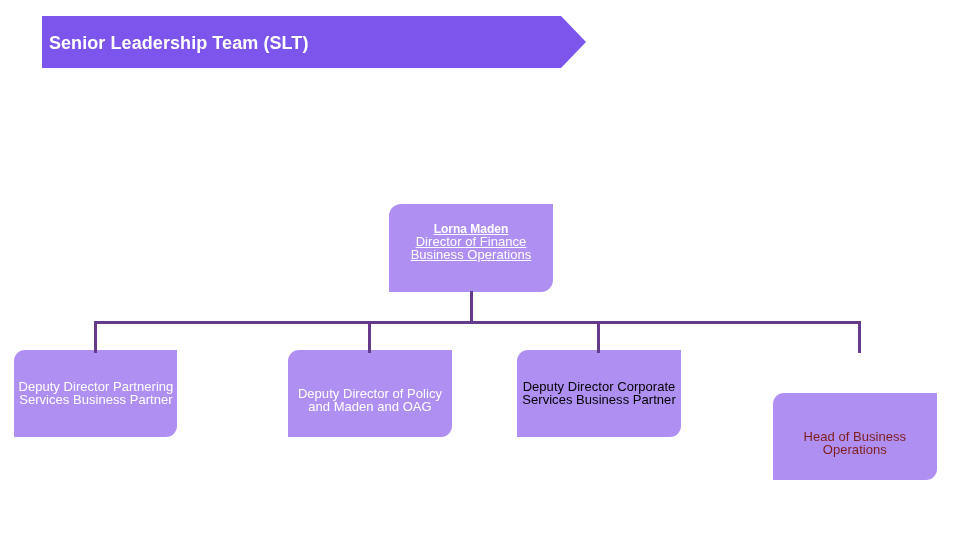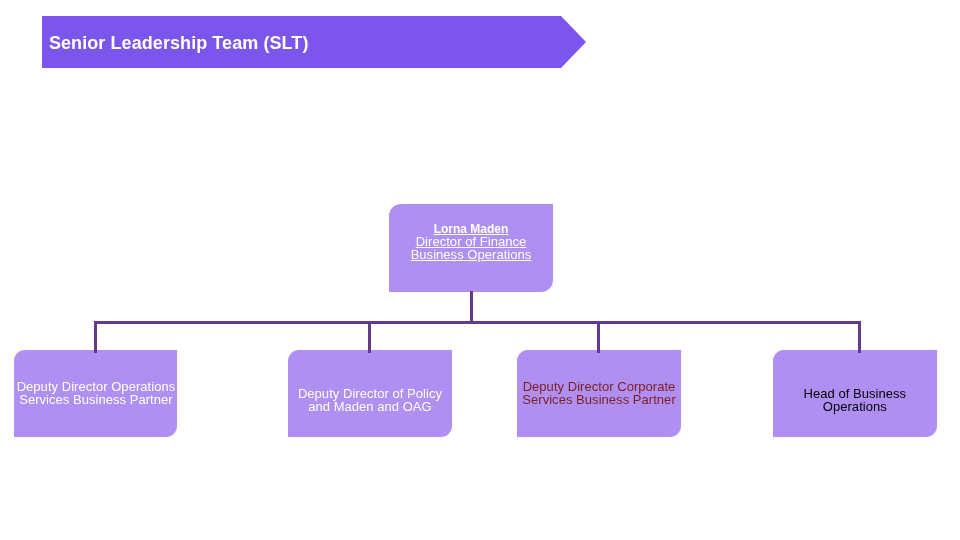--- a/index.html
+++ b/index.html
@@ -57,32 +57,32 @@
   <div class="conn d3" style="background: rgb(101, 58, 138);"></div>
   <div class="conn d4" style="background: rgb(101, 58, 138);"></div>
 
   <div class="node root" style="background: rgb(175, 144, 242); color: rgb(255, 255, 255);">
     <div class="nm">Lorna Maden</div>
     <div class="ln">Director of Finance</div>
     <div class="ln">Business Operations</div>
   </div>
 
   <div class="node c1" style="background: rgb(175, 144, 242); color: rgb(255, 255, 255);">
-    <div class="ln">Deputy Director Operations</div>
+    <div class="ln">Deputy Director Partnering</div>
     <div class="ln">Services Business Partner</div>
   </div>
 
   <div class="node c2" style="background: rgb(175, 144, 242); color: rgb(255, 255, 255);">
     <div class="ln">Deputy Director of Policy</div>
     <div class="ln">and Maden and OAG</div>
   </div>
 
-  <div class="node c3" style="background: rgb(175, 144, 242); color: #7f1d1d;">
+  <div class="node c3" style="background: rgb(175, 144, 242); color: #000000;">
     <div class="ln">Deputy Director Corporate</div>
     <div class="ln">Services Business Partner</div>
   </div>
 
-  <div class="node c4" style="background: rgb(175, 144, 242); color: #000000;">
+  <div class="node c4" style="background: rgb(175, 144, 242); color: #7f1d1d; margin-top: 43px;">
     <div class="ln">Head of Business</div>
     <div class="ln">Operations</div>
   </div>
 
 </div>
 
 </body></html>

